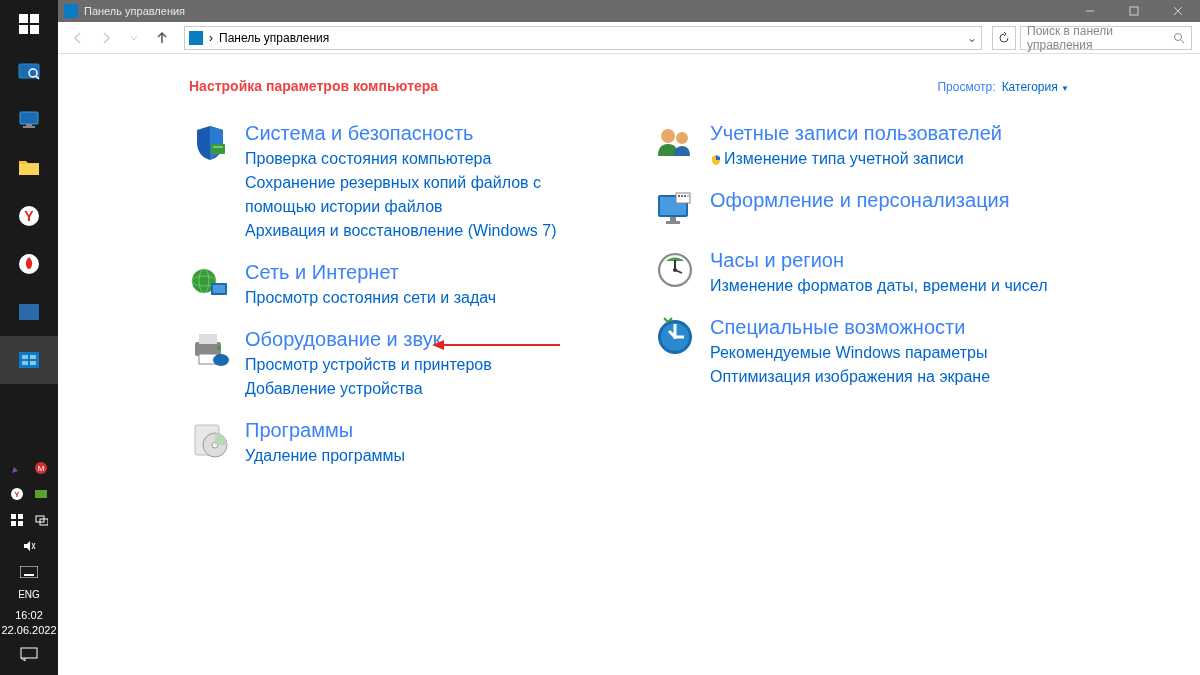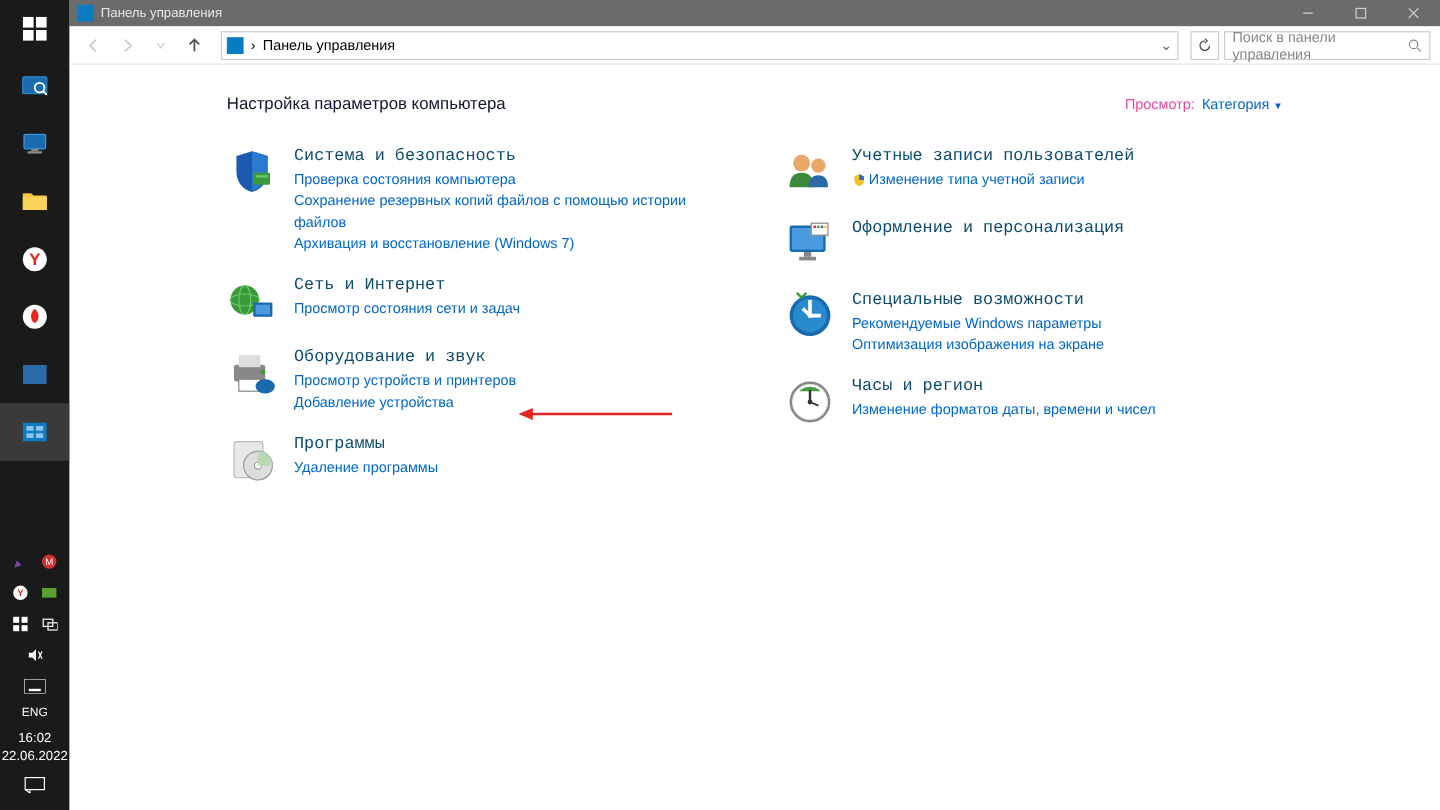--- a/index.html
+++ b/index.html
@@ -35,33 +35,33 @@
 .addr-bar { flex: 1; height: 24px; border: 1px solid #ccc; display: flex; align-items: center; padding: 0 4px; gap: 6px; font-size: 12px; margin: 0 6px; }
 .addr-bar .ab-icon { width: 14px; height: 14px; background: #0a7dc2; }
 .addr-bar .ab-chev { margin-left: auto; color: #666; }
 .refresh-btn { width: 24px; height: 24px; display: flex; align-items: center; justify-content: center; border: 1px solid #ccc; color: #444; }
 .search-box { width: 172px; height: 24px; border: 1px solid #ccc; display: flex; align-items: center; padding: 0 6px; color: #888; font-size: 12px; }
 .search-box .s-icon { margin-left: auto; }
 
 
 .content { flex: 1; background: #fff; padding: 24px 40px; overflow: auto; }
 .heading-row { display: flex; align-items: baseline; margin-bottom: 28px; max-width: 880px; margin-left: auto; margin-right: auto; }
-.heading { color: #0f172a; font-size: 14px; font-weight: 400; }
+.heading { color: #ef4444; font-size: 14px; font-weight: 700; }
 .view-ctrl { margin-left: auto; font-size: 12px; display: flex; align-items: center; gap: 6px; }
-.view-ctrl .lbl { color: #ec4899; }
+.view-ctrl .lbl { color: #3b82f6; }
 .view-ctrl .val { color: #0066cc; cursor: pointer; }
 .view-ctrl .drop { color: #0066cc; font-size: 8px; }
 
 .cols { display: flex; gap: 50px; max-width: 880px; margin: 0 auto; }
 .col { flex: 1; }
 .cat { display: flex; gap: 14px; margin-bottom: 18px; }
 .cat-icon { width: 42px; height: 42px; flex-shrink: 0; display: flex; align-items: center; justify-content: center; }
 .cat-body { flex: 1; }
-.cat-title { color: #0c4a6e; font-size: 14px; margin-bottom: 2px; cursor: pointer; font-family: Liberation Mono, monospace; }
-.cat-link { color: #0066cc; font-size: 12px; line-height: 1.5; cursor: pointer; display: block; }
+.cat-title { color: #3b82f6; font-size: 20px; margin-bottom: 2px; cursor: pointer; }
+.cat-link { color: #0066cc; font-size: 16px; line-height: 1.5; cursor: pointer; display: block; }
 .cat-link .shield { display: inline-block; vertical-align: middle; margin-right: 2px; }
 
 
 .red-arrow { position: absolute; left: 432px; top: 338px; pointer-events: none; }
 
 
 svg { display: block; }
 </style>
 </head>
 <body>
@@ -397,51 +397,51 @@
               </svg>
             </div>
           <div class="cat-body">
             <div class="cat-title">Оформление и персонализация</div>
           </div>
         </div>
 
         <div class="cat">
           <div class="cat-icon">
               <svg width="42" height="42" viewBox="0 0 42 42">
-                <circle cx="21" cy="21" r="17" fill="#1a6ab0"></circle>
-                <circle cx="21" cy="21" r="14" fill="#2a8ad0"></circle>
-                <path d="M21 8 L21 21 L30 21 M15 15 L21 21" stroke="#fff" stroke-width="3" fill="none"></path>
-                <circle cx="21" cy="21" r="2" fill="#fff"></circle>
-                <path d="M14 6 L18 2 L14 6 L10 2" stroke="#3a9a3a" stroke-width="2" fill="none"></path>
-              </svg>
-            </div>
-          <div class="cat-body">
-            <div class="cat-title">Специальные возможности</div>
-            <span class="cat-link">Рекомендуемые Windows параметры</span>
-            <span class="cat-link">Оптимизация изображения на экране</span>
-          </div>
-        </div>
-
-        <div class="cat">
-          <div class="cat-icon">
-              <svg width="42" height="42" viewBox="0 0 42 42">
                 <circle cx="21" cy="21" r="16" fill="#e8e8e8" stroke="#888" stroke-width="2"></circle>
                 <circle cx="21" cy="21" r="14" fill="#fff"></circle>
                 <path d="M12 12 A13 13 0 0 1 30 12" fill="#4a9a4a"></path>
                 <line x1="21" y1="21" x2="21" y2="11" stroke="#333" stroke-width="2"></line>
                 <line x1="21" y1="21" x2="28" y2="24" stroke="#333" stroke-width="1.5"></line>
                 <circle cx="21" cy="21" r="2" fill="#333"></circle>
               </svg>
             </div>
           <div class="cat-body">
             <div class="cat-title">Часы и регион</div>
             <span class="cat-link">Изменение форматов даты, времени и чисел</span>
           </div>
         </div>
 
+        <div class="cat">
+          <div class="cat-icon">
+              <svg width="42" height="42" viewBox="0 0 42 42">
+                <circle cx="21" cy="21" r="17" fill="#1a6ab0"></circle>
+                <circle cx="21" cy="21" r="14" fill="#2a8ad0"></circle>
+                <path d="M21 8 L21 21 L30 21 M15 15 L21 21" stroke="#fff" stroke-width="3" fill="none"></path>
+                <circle cx="21" cy="21" r="2" fill="#fff"></circle>
+                <path d="M14 6 L18 2 L14 6 L10 2" stroke="#3a9a3a" stroke-width="2" fill="none"></path>
+              </svg>
+            </div>
+          <div class="cat-body">
+            <div class="cat-title">Специальные возможности</div>
+            <span class="cat-link">Рекомендуемые Windows параметры</span>
+            <span class="cat-link">Оптимизация изображения на экране</span>
+          </div>
+        </div>
+
       </div>
     </div>
   </div>
 </div>
 
 <svg class="red-arrow" width="130" height="14">
   <line x1="128" y1="7" x2="10" y2="7" stroke="#e52620" stroke-width="2"></line>
   <polygon points="0,7 12,2 12,12" fill="#e52620"></polygon>
 </svg>
 

